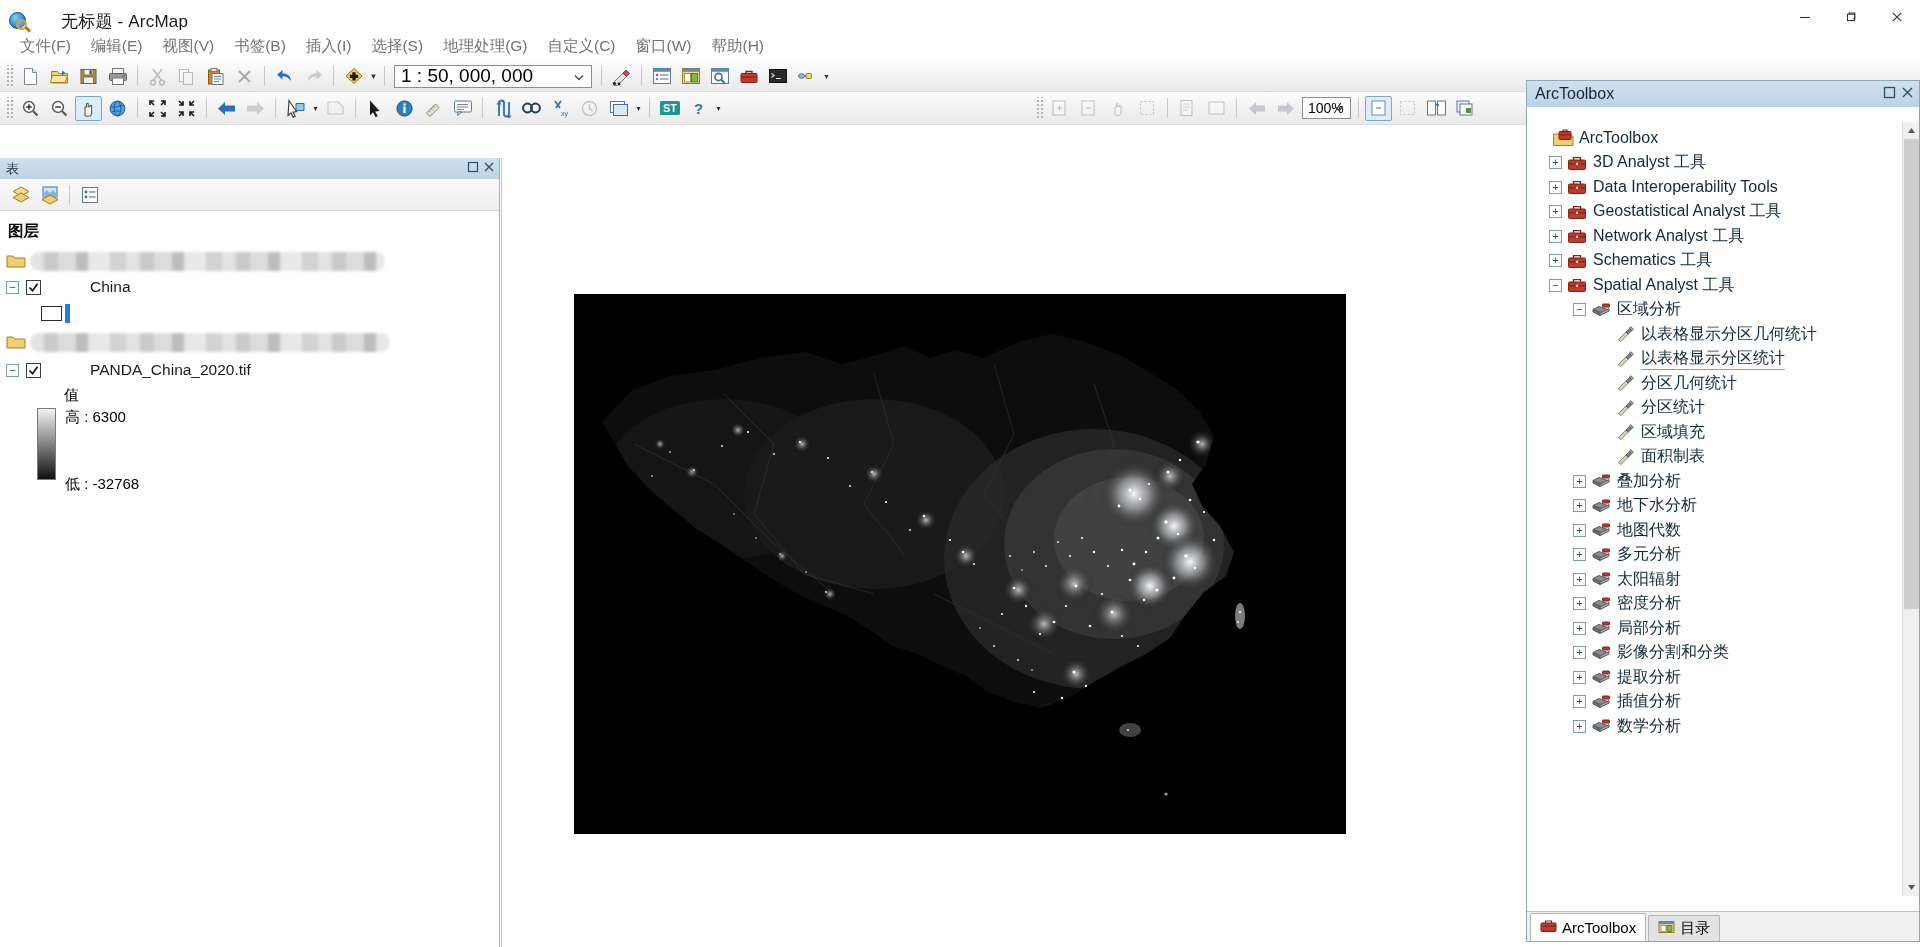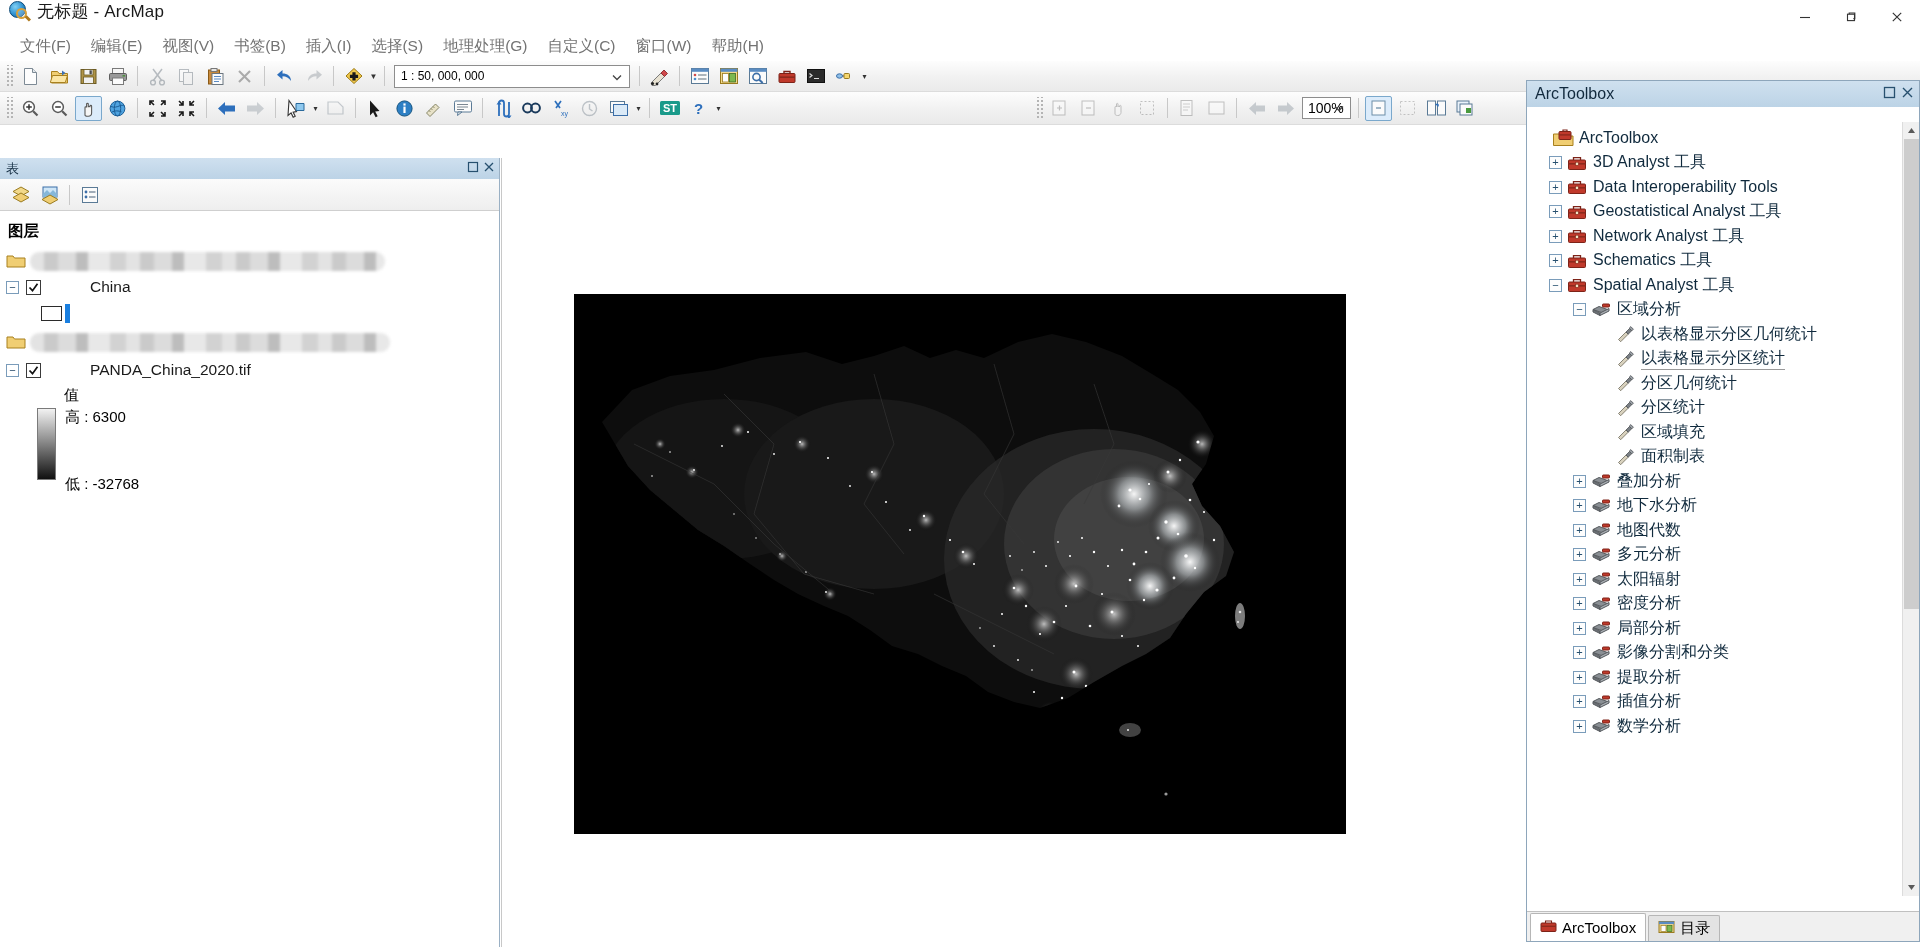--- a/index.html
+++ b/index.html
@@ -10,22 +10,23 @@
     font-size:15px;
     background:#ffffff;
     overflow:hidden;
     position:relative;
     color:#000;
   }
 
   
   #titlebar {
     height:33px; background:#ffffff;
-    display:flex; align-items:flex-start;
+    display:flex; align-items:flex-end;
     position:relative;
+    gap:24px;
   }
   #app-icon {
     width:22px; height:22px; margin-left:8px; margin-right:7px;
     position:relative; flex:none;
   }
   #app-icon .globe {
     position:absolute; left:1px; top:1px; width:17px; height:17px;
     border-radius:50%;
     background:radial-gradient(circle at 35% 32%, #7fd0f5 0%, #2d8fce 55%, #12568c 100%);
     border:1px solid #0c4b7a;
@@ -75,24 +76,24 @@
     width:27px; height:25px; margin:0 1px;
     display:flex; align-items:center; justify-content:center;
     position:relative; flex:none; cursor:default;
   }
   .tbbtn.active { background:#dcecfb; border:1px solid #7aa8cc; border-radius:2px; }
   .tbsep { width:1px; height:20px; background:#c8c8c8; margin:0 5px; flex:none; }
   .tbdrop { width:11px; height:25px; display:flex; align-items:center; justify-content:center;
             font-size:8px; color:#333; flex:none; }
 
   .scale-combo {
-    width:236px; height:23px; margin:0 4px;
+    width:198px; height:23px; margin:0 4px;
     border:1px solid #8d8d8d; background:#fff;
     display:flex; align-items:center; padding-left:6px;
-    font-size:12px; position:relative; flex:none;
+    font-size:19px; position:relative; flex:none;
   }
   .scale-combo .arrow {
     position:absolute; right:6px; top:5px; width:12px; height:12px;
   }
   .zoom-combo {
     width:49px; height:22px; border:1px solid #8d8d8d; background:#fff;
     display:flex; align-items:center; padding-left:5px; font-size:14px;
     position:relative; flex:none; margin:0 2px;
   }
   .zoom-combo .arrow { position:absolute; right:5px; top:4px; width:12px; height:12px; }

